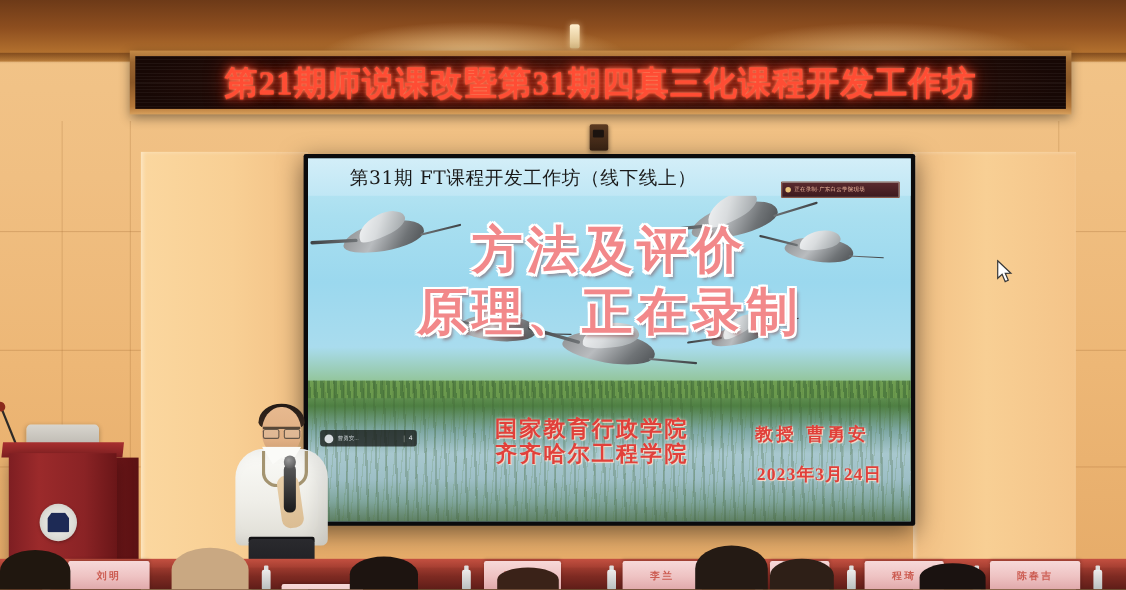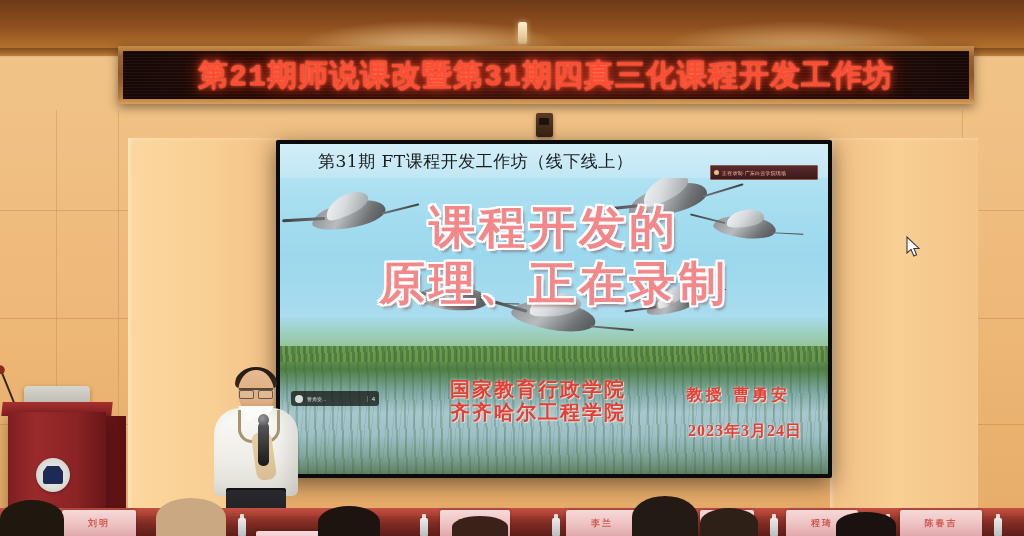--- a/index.html
+++ b/index.html
@@ -70,21 +70,21 @@
   }
   .banner-screen::after{
     content:"";position:absolute;inset:0;
     background:repeating-linear-gradient(to bottom,
       rgba(255,255,255,.045) 0px, rgba(255,255,255,.045) 1px,
       rgba(0,0,0,0) 1px, rgba(0,0,0,0) 3px);
     pointer-events:none;
   }
   .banner-text{
     position:relative;z-index:2;
-    font-family:Liberation Mono, monospace;
+    font-family:Liberation Serif, serif;
     font-weight:bold;font-size:30px;letter-spacing:1px;
     color:#ff4d34;
     text-shadow:
       0 0 3px #ff8c66,
       0 0 9px rgba(255,70,40,.95),
       0 0 20px rgba(255,40,15,.7),
       0 1px 0 #c01d08;
     white-space:nowrap;
   }
 
@@ -453,21 +453,21 @@
       </div>
 
       <div class="slide-head"></div>
       <div class="slide-title1">第31期 FT课程开发工作坊（线下线上）</div>
       <div class="slide-badge">
         <div class="dot"></div>
         <div class="bt">正在录制·广东白云学院现场</div>
       </div>
 
       <div class="slide-main">
-        <div class="ln l1">课程开发的</div>
+        <div class="ln l1">方法及评价</div>
         <div class="ln l2">原理、正在录制</div>
       </div>
 
       <div class="slide-org">
         <div>国家教育行政学院</div>
         <div>齐齐哈尔工程学院</div>
       </div>
       <div class="slide-presenter">教授 曹勇安</div>
       <div class="slide-date">2023年3月24日</div>
 

